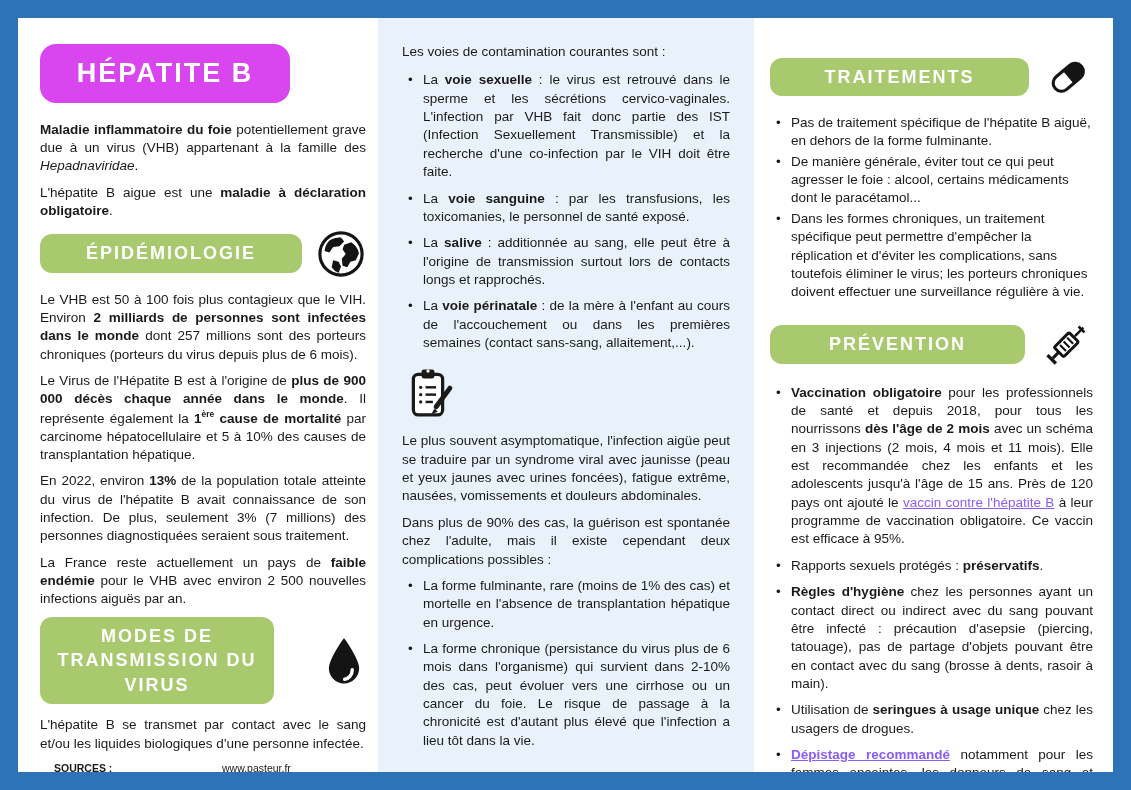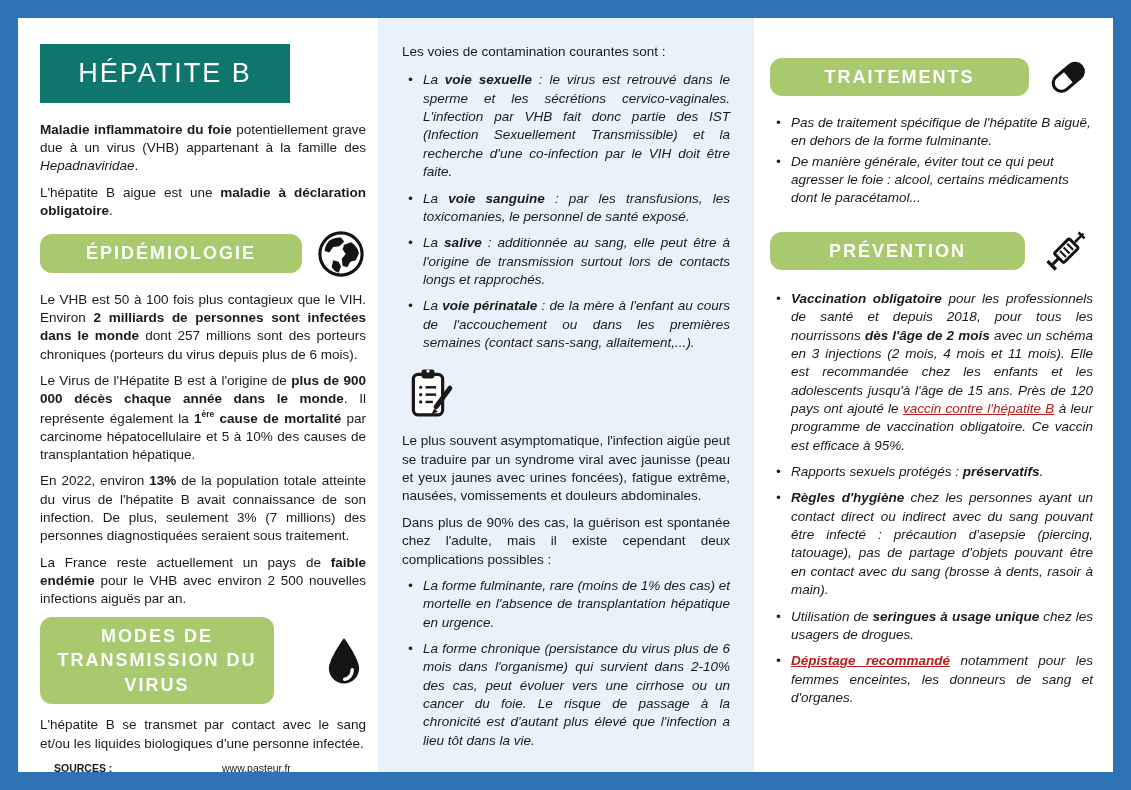--- a/index.html
+++ b/index.html
@@ -8,28 +8,28 @@
   .inner{flex:1;background:#ffffff;display:flex;overflow:hidden;}
   .col{box-sizing:border-box;overflow:hidden;font-size:13.5px;line-height:1.36;}
   .col-left{width:360px;padding:26px 12px 6px 22px;}
   .col-mid{width:376px;background:#e9f2fa;padding:25px 24px 6px 24px;}
   .col-right{flex:1;padding:34px 20px 6px 16px;}
   p{margin:0 0 8px 0;}
   .just{text-align:justify;}
   .b{font-weight:700;}
   .i{font-style:italic;}
   sup{font-size:0.62em;}
-  .link{color:#b91c1c;text-decoration:underline;}
-  .title-box{background:#0f766e;color:#fff;font-weight:400;font-size:27px;letter-spacing:2px;text-align:center;
-             width:250px;box-sizing:border-box;padding:11px 6px;border-radius:0;margin:0 0 18px 0;}
+  .link{color:#8b5cf6;text-decoration:underline;}
+  .title-box{background:#d946ef;color:#fff;font-weight:700;font-size:27px;letter-spacing:2px;text-align:center;
+             width:250px;box-sizing:border-box;padding:11px 6px;border-radius:16px;margin:0 0 18px 0;}
   .hrow{display:flex;align-items:center;gap:14px;margin:6px 0 12px 0;}
   .green-header{background:#a9c96f;color:#fff;font-weight:700;font-size:18px;letter-spacing:2px;text-align:center;
                 padding:7px 8px;border-radius:12px;flex:1;white-space:pre-line;}
   .icon{flex:0 0 auto;display:flex;align-items:center;justify-content:center;}
-  ul{margin:0 0 6px 0;padding:0;list-style:none;font-style:italic;}
+  ul{margin:0 0 6px 0;padding:0;list-style:none;}
   li{position:relative;padding-left:21px;margin:0 0 8px 0;}
   li::before{content:"\2022";position:absolute;left:6px;top:0;}
   .tight li{margin:0 0 2px 0;}
   .sources{display:grid;grid-template-columns:168px auto;font-size:10.5px;line-height:1.45;margin-top:8px;padding-left:14px;}
 </style>
 </head>
 <body>
 
 <div class="frame">
   <div class="inner">
@@ -123,20 +123,21 @@
             <g transform="rotate(-40 32 32)">
               <rect x="10" y="22" width="44" height="21" rx="10.5" fill="#fff" stroke="#141414" stroke-width="4"></rect>
               <path d="M32 22 h12 a10.5 10.5 0 0 1 0 21 h-12 z" fill="#141414"></path>
             </g>
           </svg>
         </span>
       </div>
       <ul class="tight">
         <li><span> Pas de traitement spécifique de l'hépatite B aiguë, en dehors de la forme fulminante.</span></li>
         <li><span>De manière générale, éviter tout ce qui peut agresser le foie : alcool, certains médicaments dont le paracétamol...</span></li>
+        <li><span>Dans les formes chroniques, un traitement spécifique peut permettre d'empêcher la réplication et d'éviter les complications, sans toutefois éliminer le virus; les porteurs chroniques doivent effectuer une surveillance régulière à vie.</span></li>
       </ul>
 
       <div class="hrow" style="margin-top:16px;">
         <div class="green-header">PRÉVENTION</div>
         <span class="icon">
           <svg width="54" height="54" viewBox="0 0 64 64">
             <g transform="rotate(-45 32 32)" stroke="#141414" fill="#fff">
               <line x1="47" y1="32" x2="61" y2="32" stroke-width="3"></line>
               <line x1="58" y1="27" x2="58" y2="37" stroke-width="3"></line>
               <rect x="20" y="24" width="25" height="16" rx="2" stroke-width="3.5"></rect>

